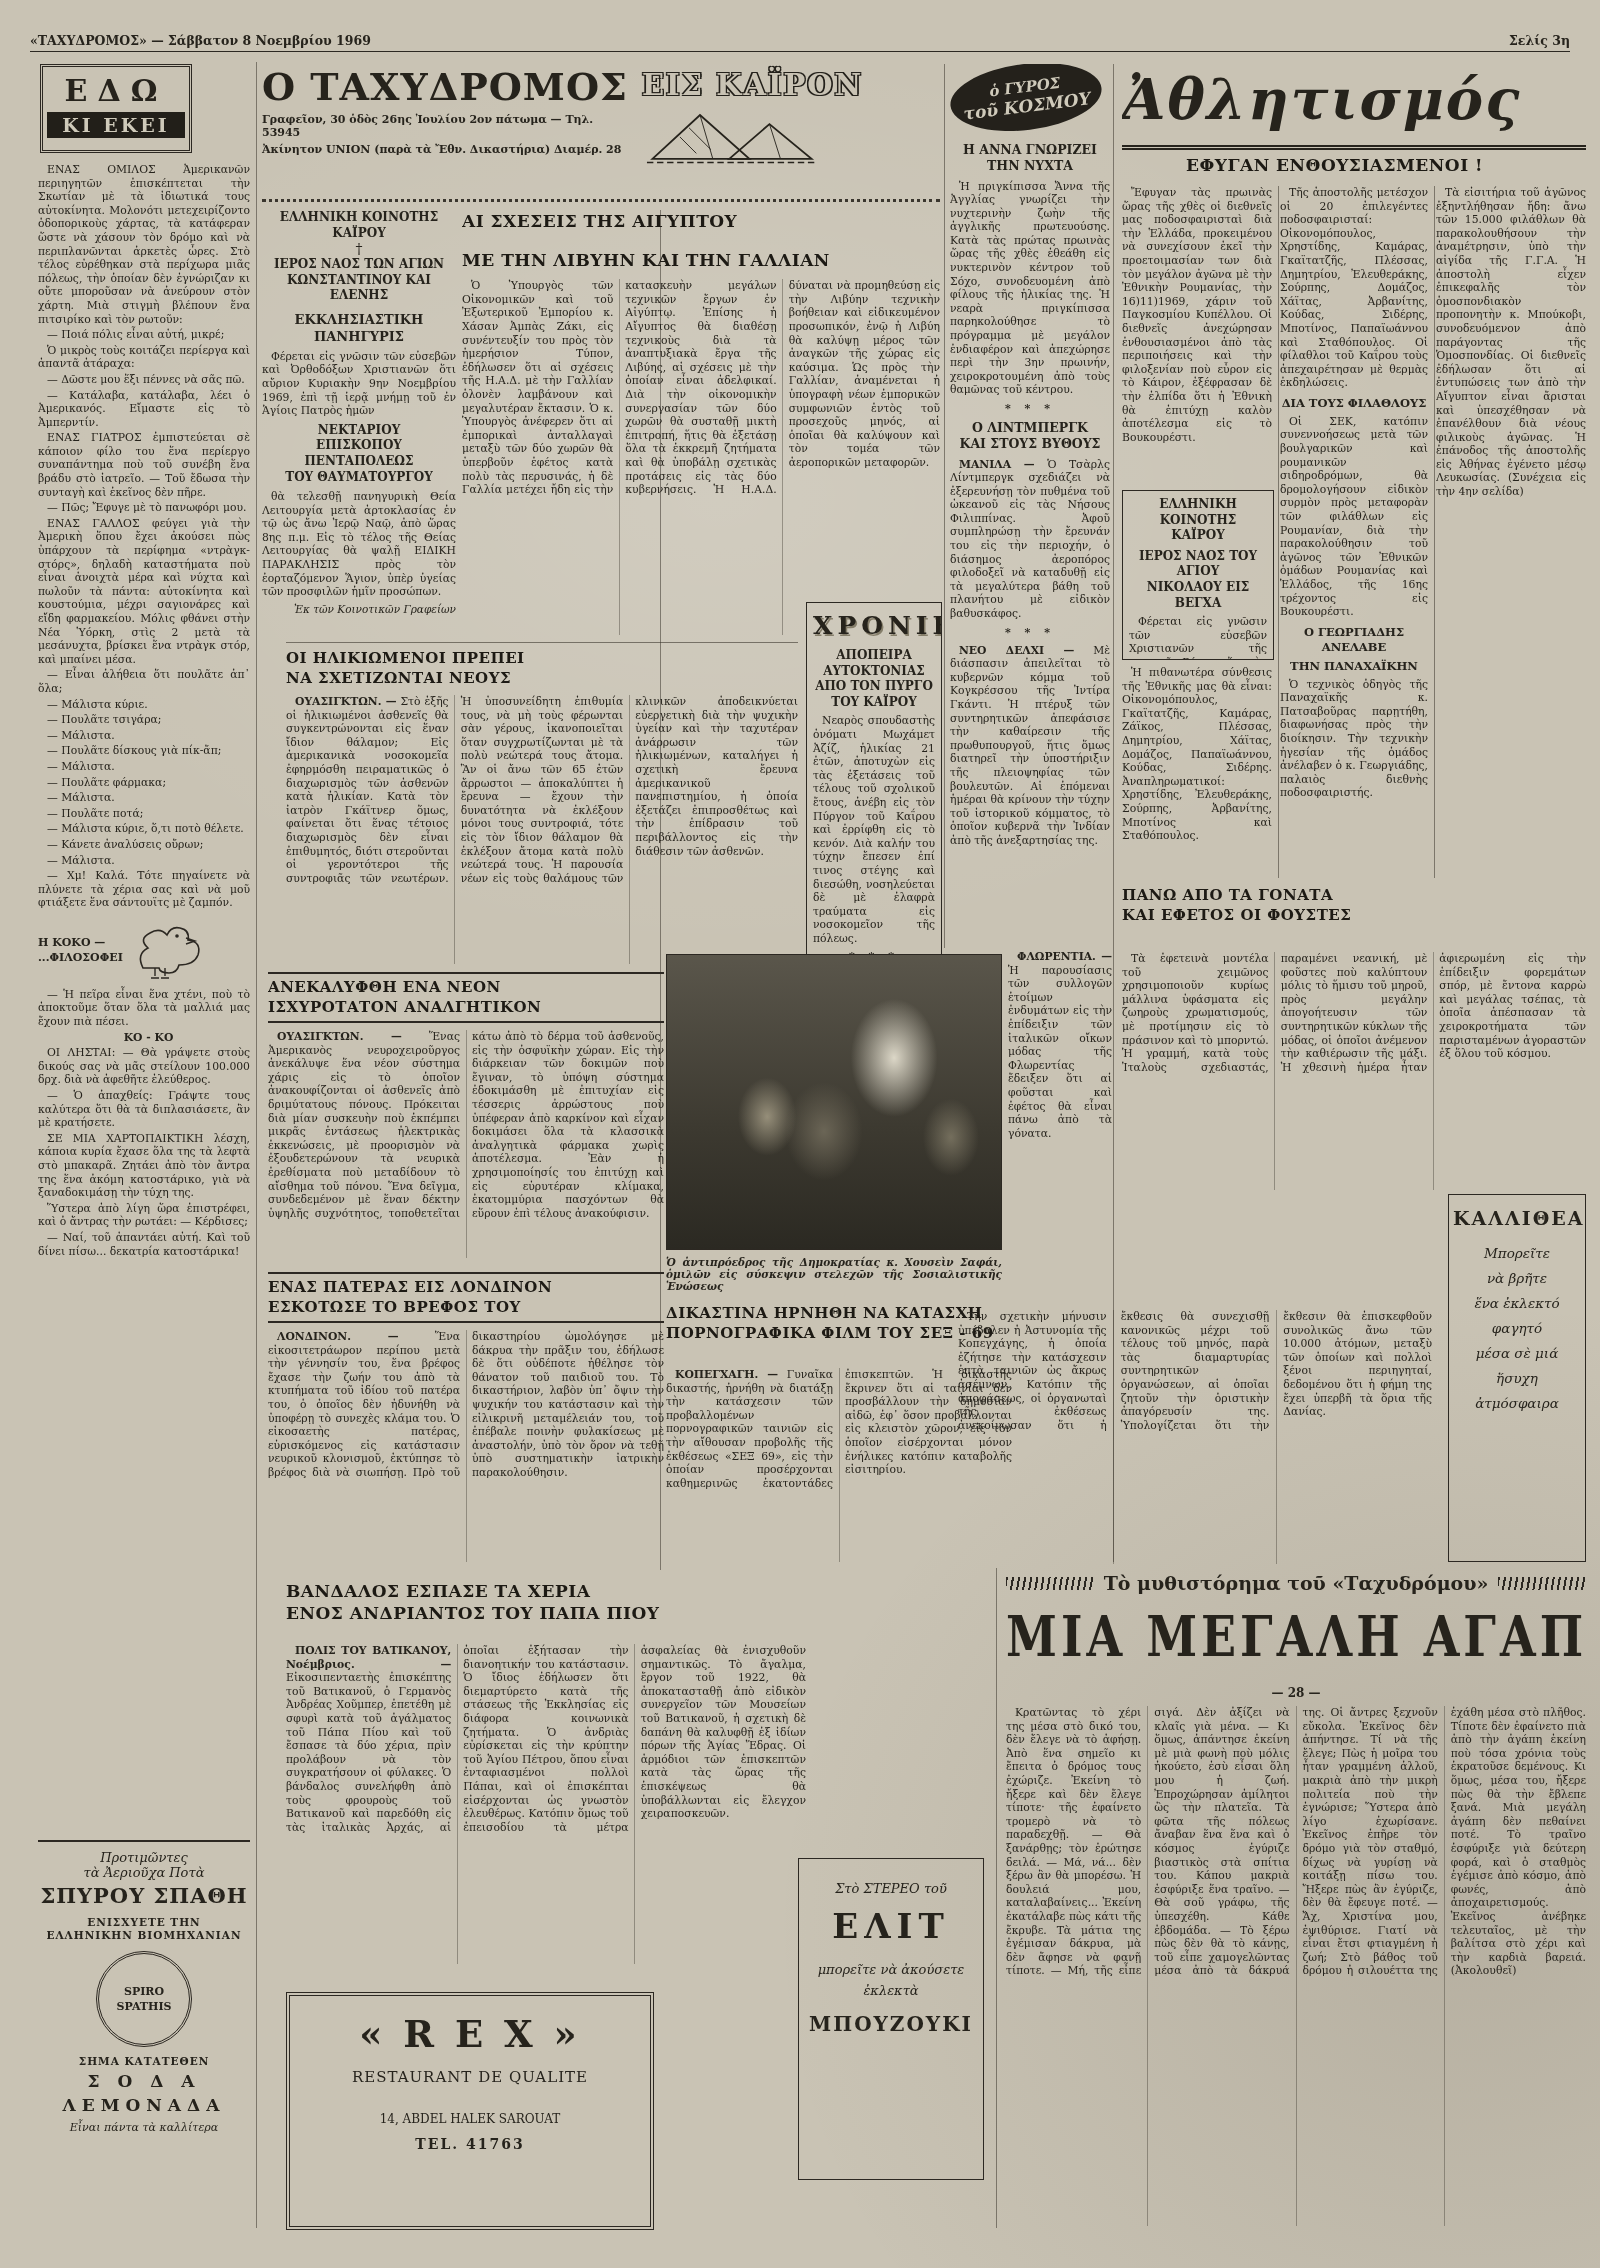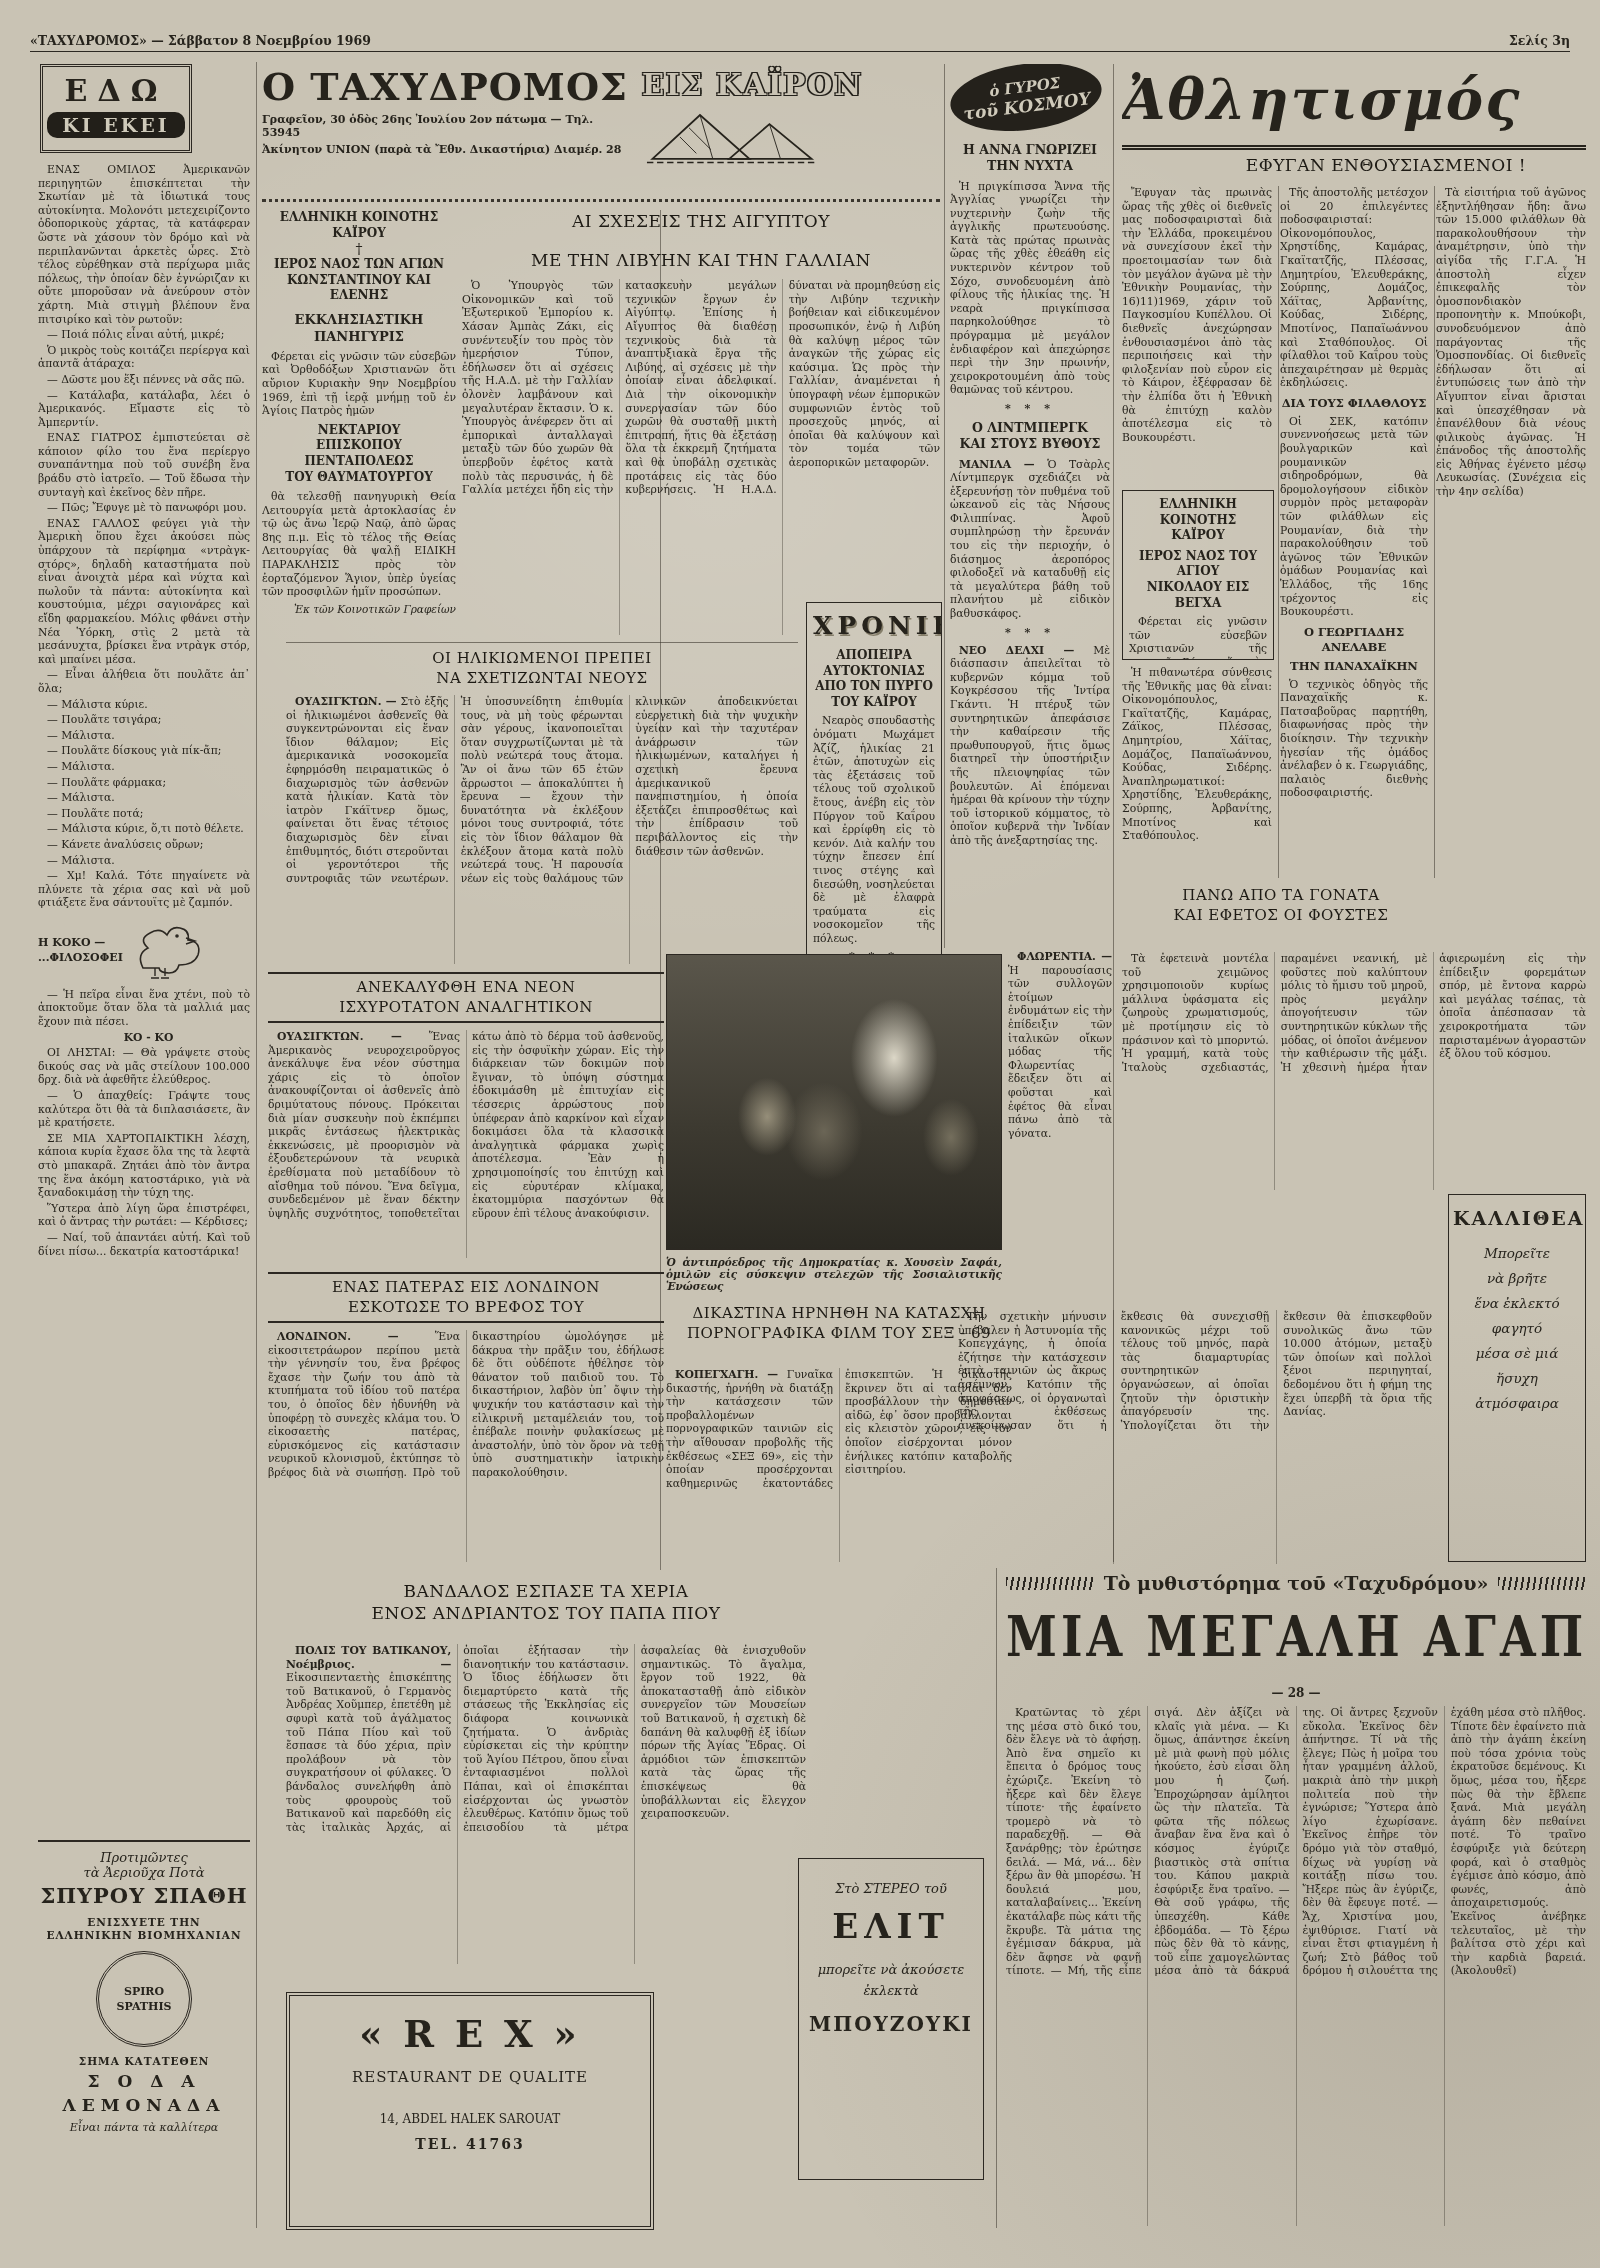--- a/index.html
+++ b/index.html
@@ -11,35 +11,35 @@
       #c9c3b4;
     color:#26231c; font-family:"DejaVu Serif","Liberation Serif",serif; overflow:hidden; }
   .abs { position:absolute; overflow:hidden; }
   .rule { position:absolute; width:1px; background:rgba(60,55,45,.55); }
   .p { font-size:10.8px; line-height:1.26; text-align:justify; text-indent:9px; }
   .p + .p { margin-top:2px; }
   .dateline { font-weight:bold; }
   .cols2 { column-count:2; column-gap:12px; column-rule:1px solid rgba(60,55,45,.4); }
   .cols3 { column-count:3; column-gap:12px; column-rule:1px solid rgba(60,55,45,.4); }
   .cols4 { column-count:4; column-gap:13px; column-rule:1px solid rgba(60,55,45,.4); }
-  .hl { font-weight:normal; text-align:center; letter-spacing:.5px; color:#1d1a14; }
+  .hl { font-weight:bold; text-align:left; letter-spacing:.5px; color:#1d1a14; }
   .hl-lg { font-size:17px; line-height:1.3; }
   .hl-md { font-size:15px; line-height:1.3; }
   .barred { border-top:2px solid #2c2822; border-bottom:2px solid #2c2822; padding:4px 0; }
   .kicker { font-weight:bold; text-align:center; font-size:12px; line-height:1.3; }
   .subhead { font-weight:bold; text-align:center; font-size:11.5px; line-height:1.3; margin:6px 0 4px; }
   .center { text-align:center; }
   .sig { text-align:right; font-style:italic; font-size:10.5px; margin-top:4px; }
   .stars { text-align:center; letter-spacing:5px; font-weight:bold; margin:5px 0; font-size:11px; }
   .masthead { font-size:12.5px; font-weight:bold; border-bottom:1.5px solid #2c2822;
     display:flex; justify-content:space-between; align-items:flex-end; padding-bottom:3px; overflow:visible; }
   
   .edo-logo { width:152px; border:3px double #2c2822; padding:6px 4px 12px; text-align:center; margin:0 0 10px 2px; }
   .edo-t1 { font-size:30px; font-weight:bold; letter-spacing:10px; }
-  .edo-t2 { margin-top:4px; background:#221f19; color:#cfcaba; font-size:19px; font-weight:bold; letter-spacing:3px; padding:2px 0;border-radius:10px; }
+  .edo-t2 { margin-top:4px; background:#221f19; color:#cfcaba; font-size:19px; font-weight:bold; letter-spacing:3px; padding:2px 0; }
   .koko { display:flex; align-items:center; gap:4px; margin:8px 0 4px; }
   .koko-cap { font-size:11px; font-weight:bold; line-height:1.35; }
   
   .spathis { border-top:2px solid #2c2822; text-align:center; padding-top:8px;margin-top:40px; }
   .sp-it { font-size:13px; font-style:italic; }
   .sp-name { font-size:21px; font-weight:bold; margin:3px 0 8px; letter-spacing:1px; }
   .sp-small { font-size:10.5px; font-weight:bold; letter-spacing:1px; margin:1px 0; }
   .sp-logo { width:96px; height:96px; border:3px double #2c2822; border-radius:50%; margin:10px auto 8px;
     display:flex; flex-direction:column; justify-content:center; gap:2px; font-size:11px; font-weight:bold; }
   .sp-soda { font-size:17px; font-weight:bold; letter-spacing:6px; margin-top:4px; }

